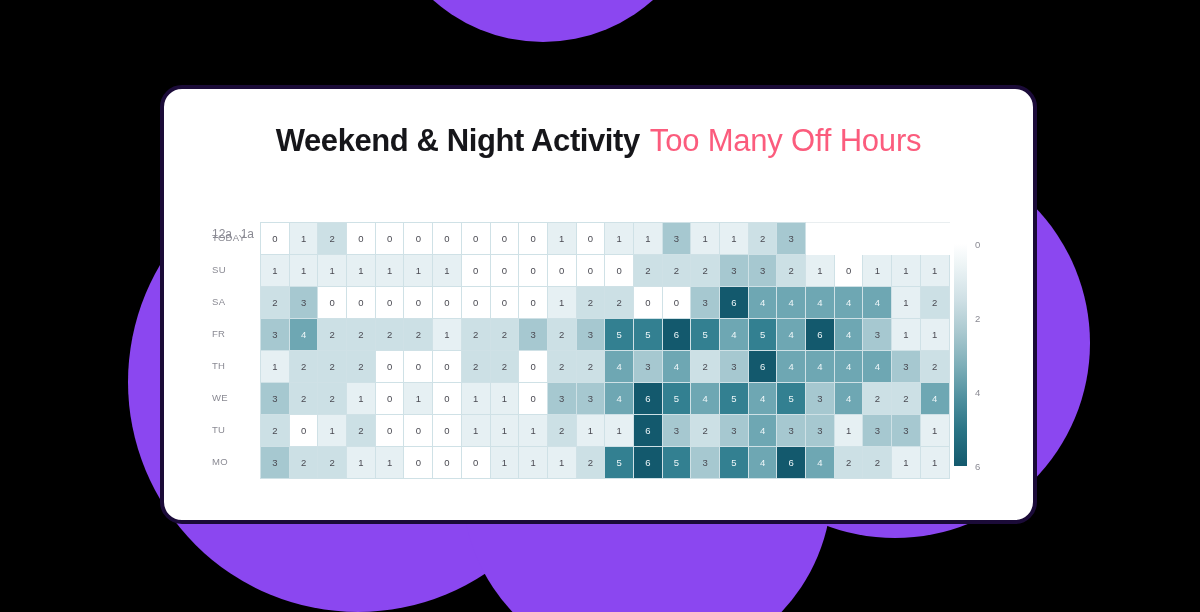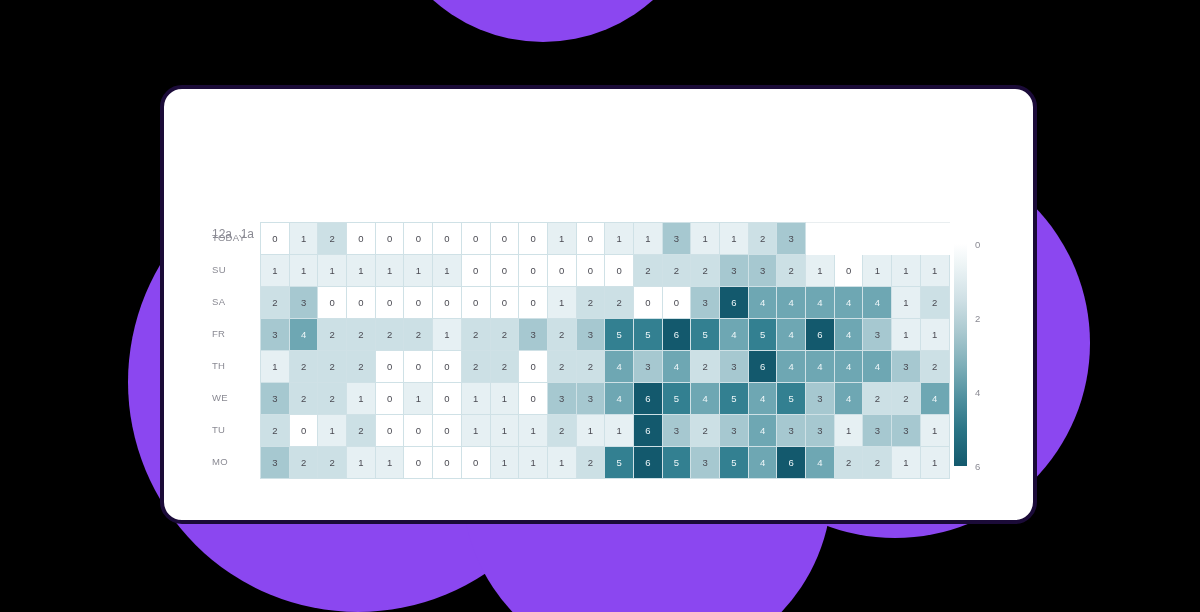--- a/index.html
+++ b/index.html
@@ -172,20 +172,23 @@
 
 <div id="bg-decor">
   <div class="blob blob-top"></div>
   <div class="blob blob-left"></div>
   <div class="blob blob-right"></div>
   <div class="blob blob-bottom"></div>
 </div>
 
 <div id="card">
 
+  <div id="title-row">
+    <span class="title-main">Weekend &amp; Night Activity</span><span class="title-sub">Too Many Off Hours</span>
+  </div>
 
   <div id="chart-area">
 
     <div id="plot-wrap">
       <div id="row-labels">
           <div class="row-label">TODAY</div>
           <div class="row-label">SU</div>
           <div class="row-label">SA</div>
           <div class="row-label">FR</div>
           <div class="row-label">TH</div>

